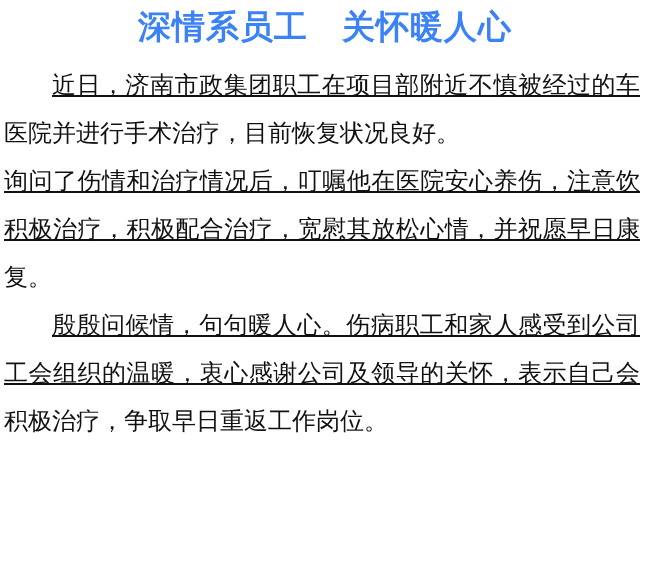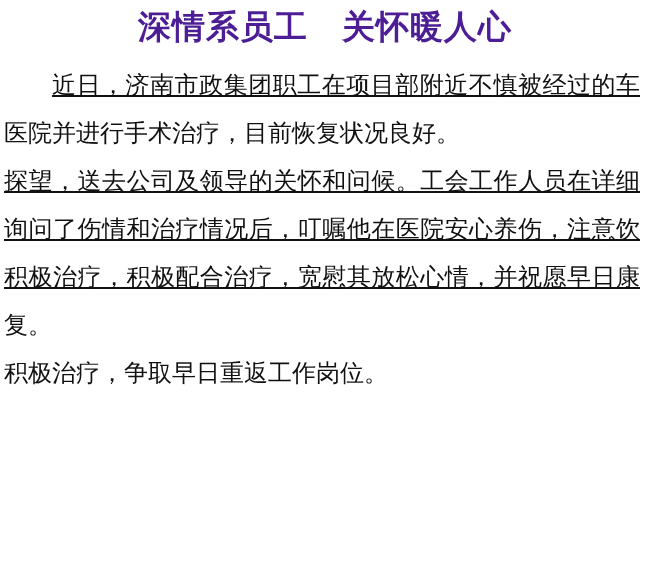--- a/index.html
+++ b/index.html
@@ -16,21 +16,21 @@
     background: #ffffff;
     color: #111111;
     font-family: "Liberation Serif", "DejaVu Serif", serif;
   }
   .doc-title {
     margin-top: 7px;
     text-align: center;
     font-size: 33px;
     line-height: 40px;
     font-weight: bold;
-    color: #4c1d95;
+    color: #3b82f6;
     letter-spacing: 1px;
   }
   .doc-body {
     margin-top: 14px;
     padding: 0 10px 0 4px;
     font-size: 24px;
     line-height: 48px;
     color: #111111;
   }
   .para { display: block; }
@@ -62,24 +62,25 @@
   <div class="doc-title">深情系员工　关怀暖人心</div>
 
   <div class="doc-body">
 
     <div class="para">
       <div class="line just indent">近日，济南市政集团职工在项目部附近不慎被经过的车</div>
       <div class="line last">医院并进行手术治疗，目前恢复状况良好。</div>
     </div>
 
     <div class="para">
-      <div class="line just">探望，送去公司及领导的关怀和问候。工会工作人员在详细</div>
       <div class="line just">询问了伤情和治疗情况后，叮嘱他在医院安心养伤，注意饮</div>
       <div class="line just">积极治疗，积极配合治疗，宽慰其放松心情，并祝愿早日康</div>
       <div class="line last">复。</div>
     </div>
 
     <div class="para">
+      <div class="line just indent">殷殷问候情，句句暖人心。伤病职工和家人感受到公司</div>
+      <div class="line just">工会组织的温暖，衷心感谢公司及领导的关怀，表示自己会</div>
       <div class="line last">积极治疗，争取早日重返工作岗位。</div>
     </div>
 
   </div>
 </div>
 
 </body></html>

